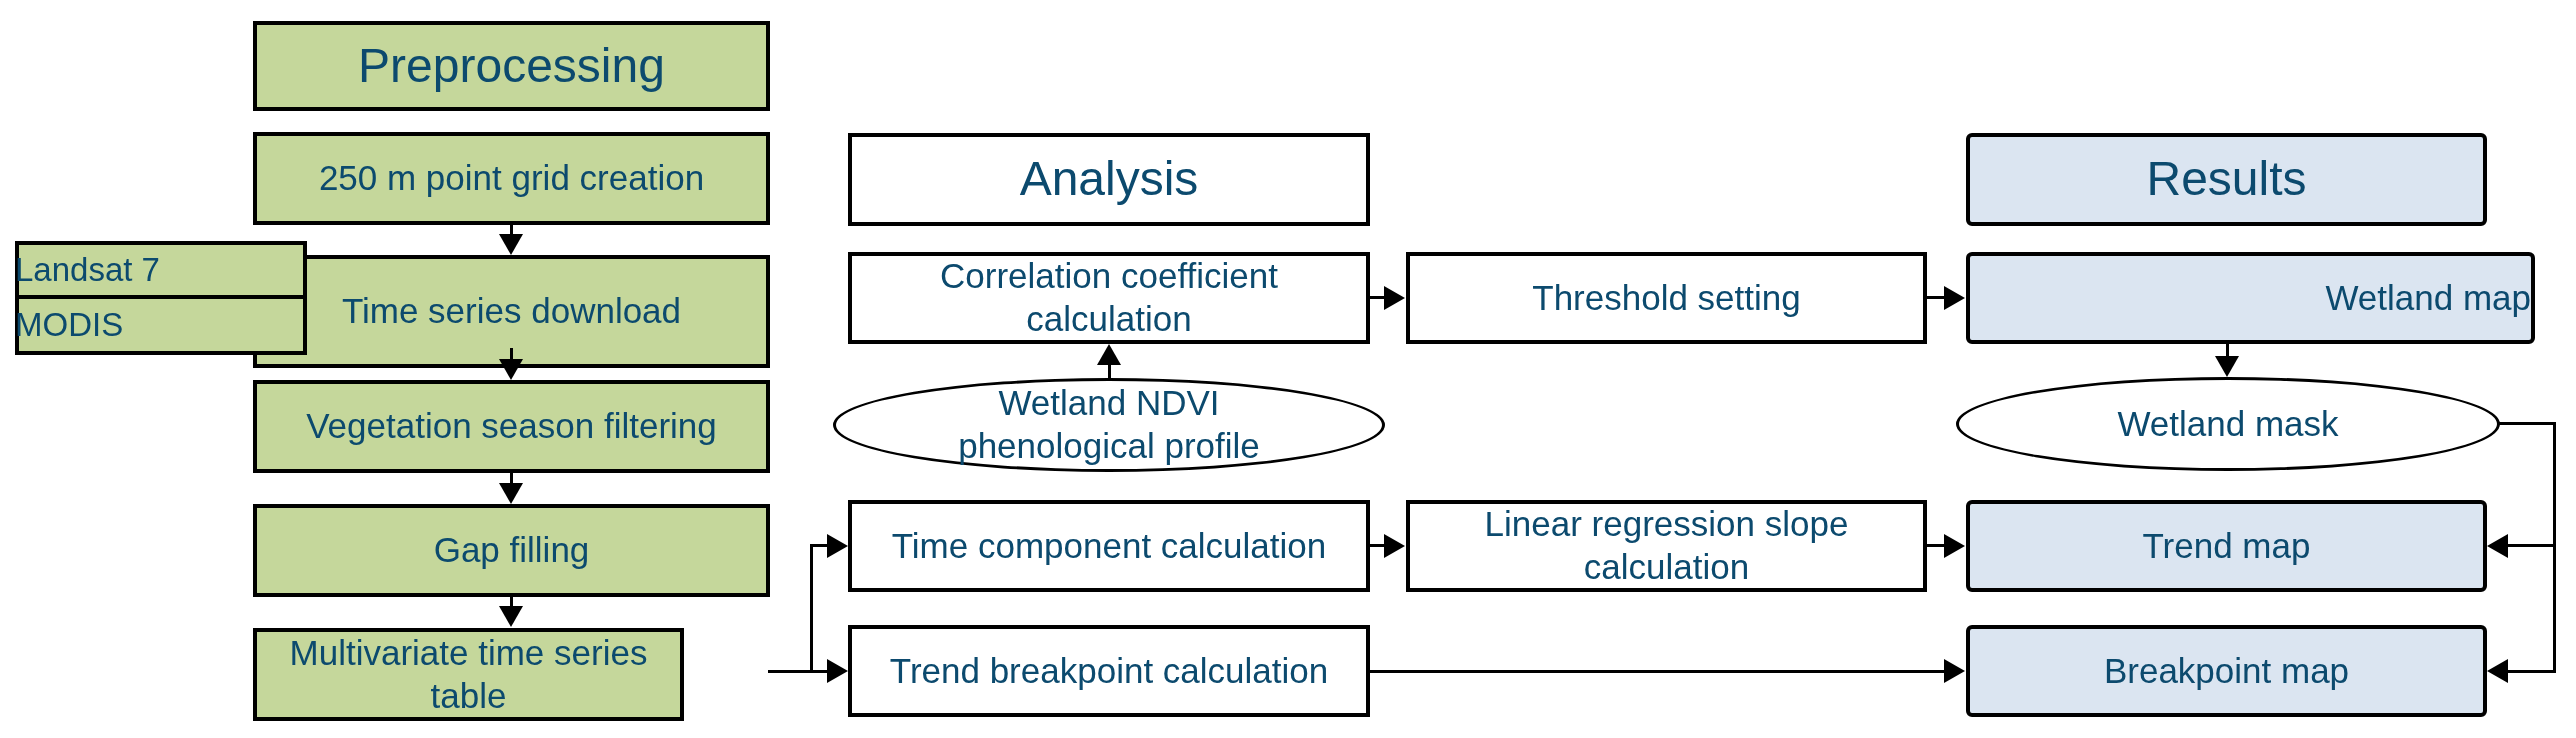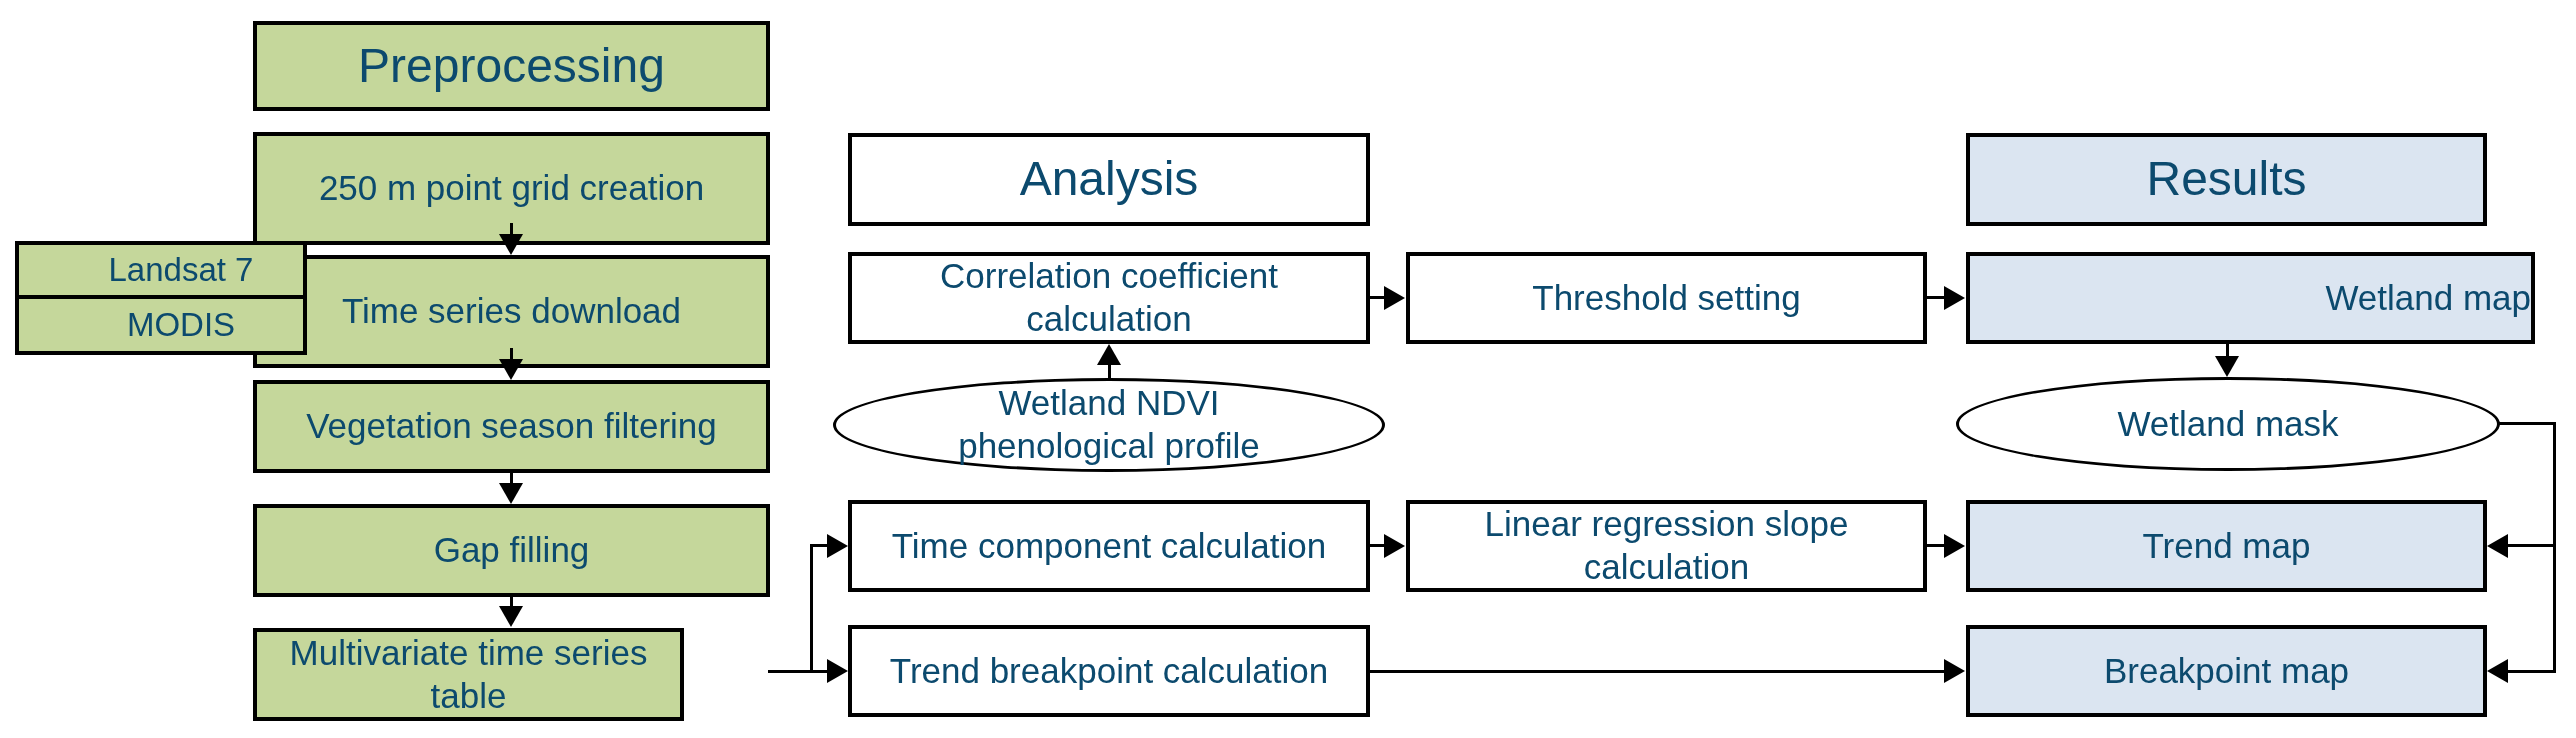--- a/index.html
+++ b/index.html
@@ -17,50 +17,49 @@
     border:4.1px solid #000000;
     display:flex;
     align-items:center;
     justify-content:center;
     text-align:center;
     font-size:35px;
     line-height:1.22;
     background:#ffffff;
   }
   .green { background:#c5d79b; }
-  .blue  { background:#dbe5f1; }
+  .blue  { background:#dbe5f1;border-radius:6px; }
   .hdr   { font-size:48px; }
   .ellipse {
     border-radius:50%;
     border-width:3.3px;
   }
   .wrap460 { width:395px; }
   .line { position:absolute; background:#000000; }
   .ah { position:absolute; width:0; height:0; }
   .ah-down  { border-left:12.4px solid transparent; border-right:12.4px solid transparent; border-top:21.4px solid #000; }
   .ah-up    { border-left:12.4px solid transparent; border-right:12.4px solid transparent; border-bottom:21.4px solid #000; }
   .ah-right { border-top:12.4px solid transparent; border-bottom:12.4px solid transparent; border-left:21.4px solid #000; }
   .ah-left  { border-top:12.4px solid transparent; border-bottom:12.4px solid transparent; border-right:21.4px solid #000; }
   .combo-label {
     position:absolute; left:0; width:100%;
-    display:flex; align-items:center; justify-content:center;
+    display:flex; align-items:center; 
     font-size:33px;
-    margin-left:20px;
   }
 </style>
 </head>
 <body>
 
 <div id="canvas">
 
   <div class="box green hdr" style="left:253px; top:21.4px;  width:517px; height:90px;">
     <span>Preprocessing</span>
   </div>
 
-  <div class="box green" style="left:253px; top:132px; width:517px; height:113px;">
+  <div class="box green" style="left:253px; top:132px; width:517px; height:93px;">
     <span>250 m point grid creation</span>
   </div>
 
   <div class="box green" style="left:253px; top:255px; width:517px; height:113px;">
     <span>Time series download</span>
   </div>
 
   <div class="box green" style="left:15px; top:241px; width:292px; height:114px;"></div>
   <div class="line" style="left:15px; top:295px; width:292px; height:4.1px;"></div>
   <div class="combo-label" style="top:245px; height:49px; width:292px; left:15px;">

